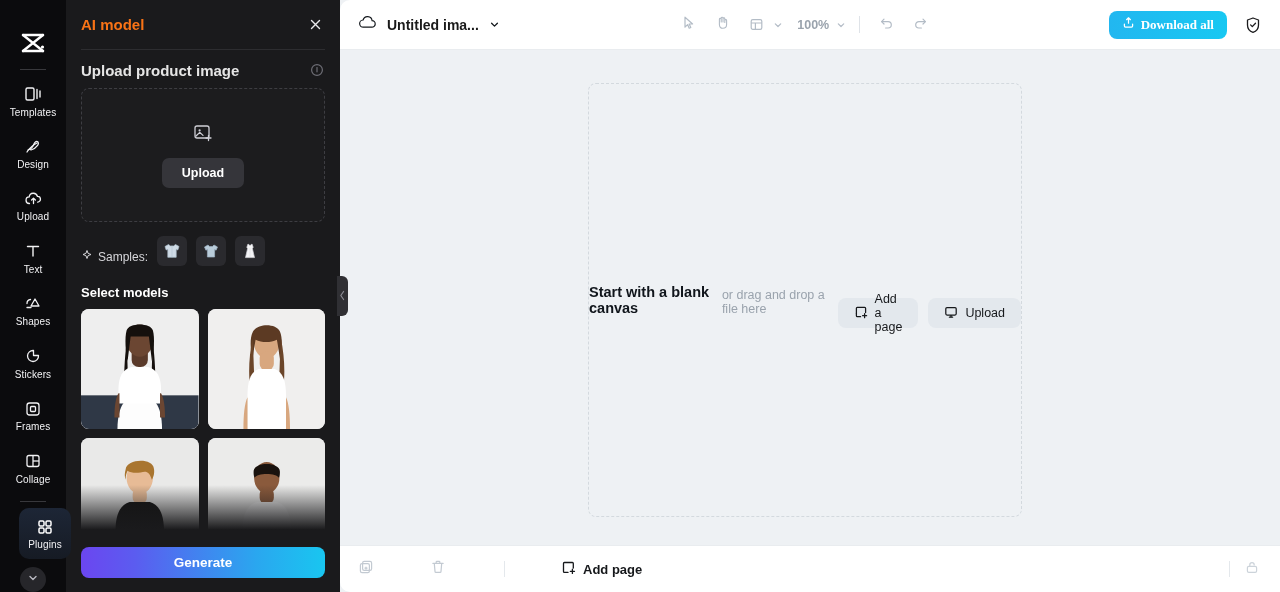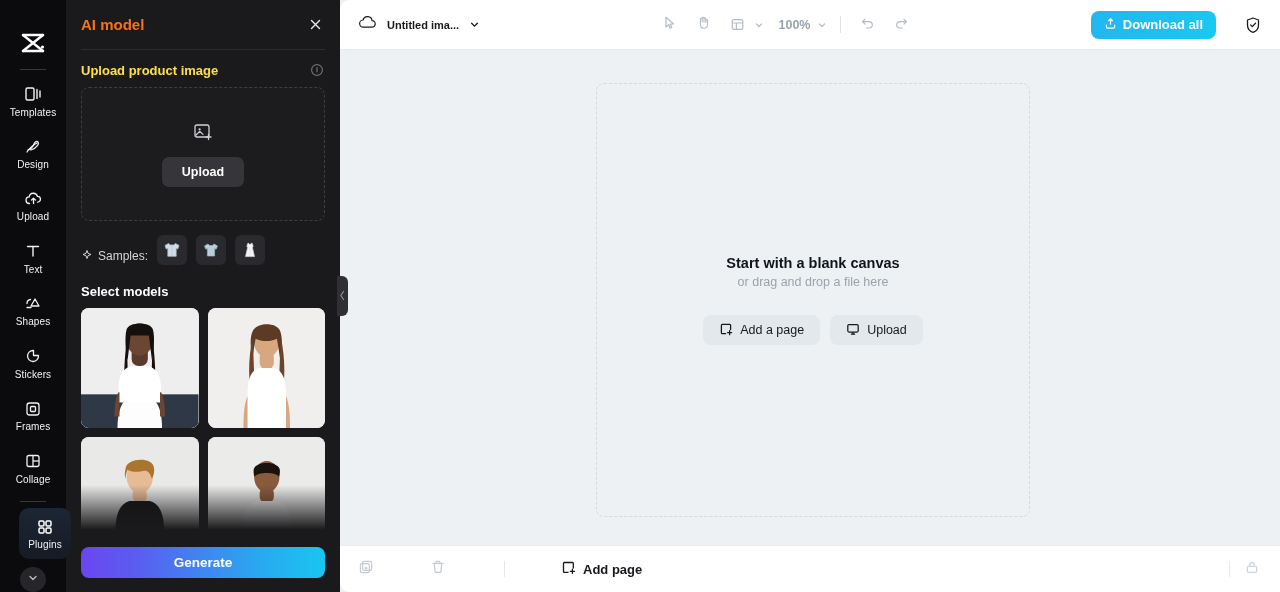--- a/index.html
+++ b/index.html
@@ -40,21 +40,21 @@
   .panel-head {
     height: 50px; display: flex; align-items: center; justify-content: space-between;
     padding: 0 14px 0 15px;
   }
   .panel-title { font-size: 15px; font-weight: bold; color: #f97316; }
   .panel-close { width:22px;height:22px;display:flex;align-items:center;justify-content:center;cursor:pointer; }
   .panel-hr { height: 1px; background: #2d2d30; margin: 0 15px; }
   .panel-body { flex: 1 1 auto; padding: 0 15px; position: relative; overflow: hidden; }
 
   .sec-row { display:flex; align-items:center; justify-content: space-between; padding: 12px 0 9px; }
-  .sec-title { font-size: 13px; font-weight: bold; color: #fde047; }
+  .sec-title { font-size: 15px; font-weight: bold; color: #e5e5e5; }
   .info-ico { width:16px;height:16px;display:flex;align-items:center;justify-content:center;cursor:pointer; }
 
   .dropzone {
     height: 134px; border: 1px dashed #3d3d42; border-radius: 8px;
     display: flex; flex-direction: column; align-items: center; justify-content: center;
     gap: 10px; cursor: pointer; background:#1c1c1e;
   }
   .upload-btn {
     background: #35353a; color: #fff; font-size: 12.5px; font-weight: bold;
     border-radius: 7px; padding: 8px 20px; cursor: pointer;
@@ -94,38 +94,38 @@
     display:flex; align-items:center; justify-content:center; z-index: 6;
   }
 
   
   .main { flex: 1 1 auto; display: flex; flex-direction: column; height: 592px; background:#eef1f4; }
   .topbar {
     height: 50px; background:#fff; display:flex; align-items:center; padding: 0 14px 0 18px;
     border-bottom: 1px solid #e9ecef; border-top-left-radius: 10px;
   }
   .doc-name { display:flex; align-items:center; gap:10px; cursor:pointer; }
-  .doc-title { font-size: 11px; font-weight: bold; color: #1a1a1a; }
+  .doc-title { font-size: 14px; font-weight: bold; color: #1a1a1a; }
   .tb-center { display:flex; align-items:center; gap: 4px; margin-left: auto; }
   .tb-btn { width:30px;height:30px;border-radius:6px;display:flex;align-items:center;justify-content:center;cursor:pointer; }
   .tb-group { display:flex; align-items:center; gap:2px; cursor:pointer; padding-right:2px;}
   .zoom-lbl { font-size: 12.5px; color: #9aa3ad; font-weight:bold; }
   .tb-sep { width:1px; height:17px; background:#dfe3e8; margin: 0 7px; }
-  .tb-right { display:flex; align-items:center; gap:24px; margin-left:auto; }
+  .tb-right { display:flex; align-items:center; gap:13px; margin-left:auto;font-family:Liberation Serif, serif; }
   .dl-btn {
     background: linear-gradient(90deg,#22b7f0,#18c8f2); color:#fff; font-size:13px; font-weight:bold;
     border-radius: 8px; height: 28px; padding: 0 13px; display:flex; align-items:center; gap:6px; cursor:pointer;
   }
   .shield { width:26px;height:26px;display:flex;align-items:center;justify-content:center;cursor:pointer; }
 
   .canvas-area { flex:1 1 auto; position: relative; display:flex; align-items:center; justify-content:center; }
   .canvas {
-    position:absolute; left: 256px; top: 33px; width: 434px; height: 434px;
+    position:absolute; left: 248px; top: 33px; width: 434px; height: 434px;
     border: 1px dashed #d3d9de; border-radius: 8px;
-    display:flex; flex-direction:column; align-items:center; justify-content:center;
+    display:flex; flex-direction:row; align-items:center; justify-content:center;
   }
   .cv-title { font-size: 14.5px; font-weight: bold; color:#10151b; }
   .cv-sub { font-size: 12.5px; color:#9aa3ad; margin-top: 4px; }
   .cv-btns { display:flex; gap: 10px; margin-top: 26px; }
   .cv-btn {
     background:#e3e8ed; border-radius:8px; height: 30px; padding: 0 16px;
     display:flex; align-items:center; gap:7px; font-size: 12.5px; color:#16181b; cursor:pointer;
   }
 
   .statusbar {

